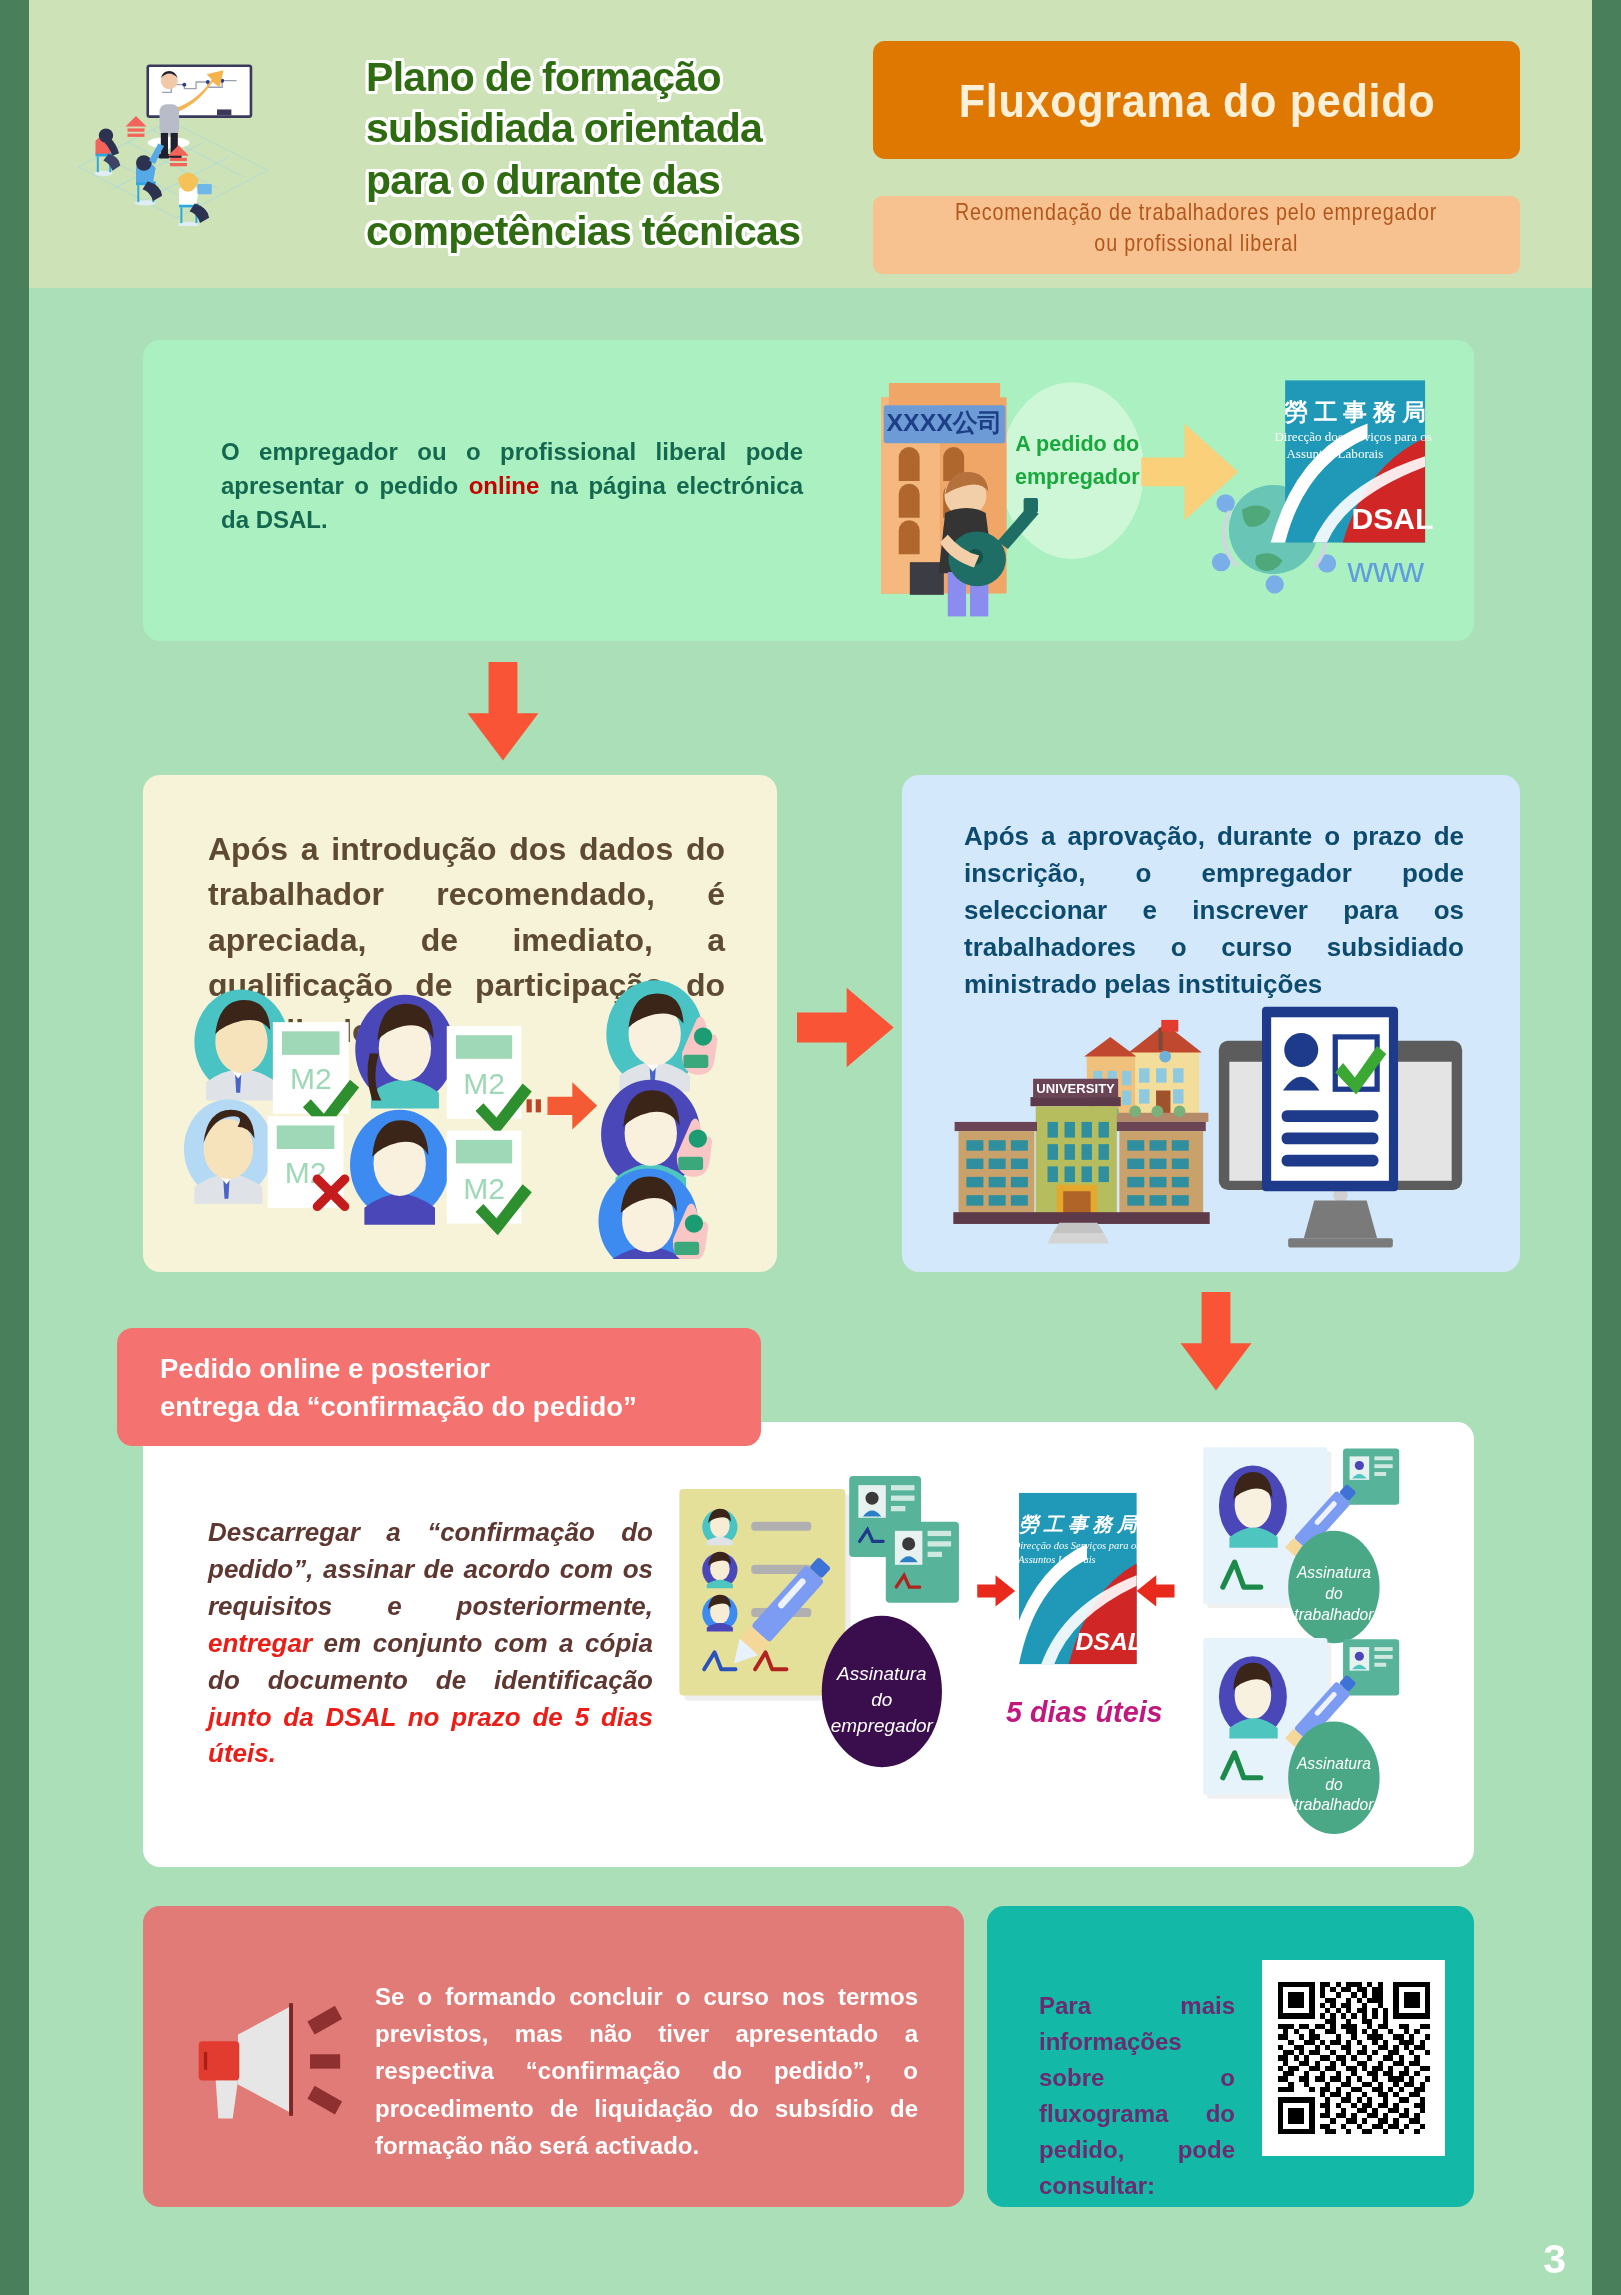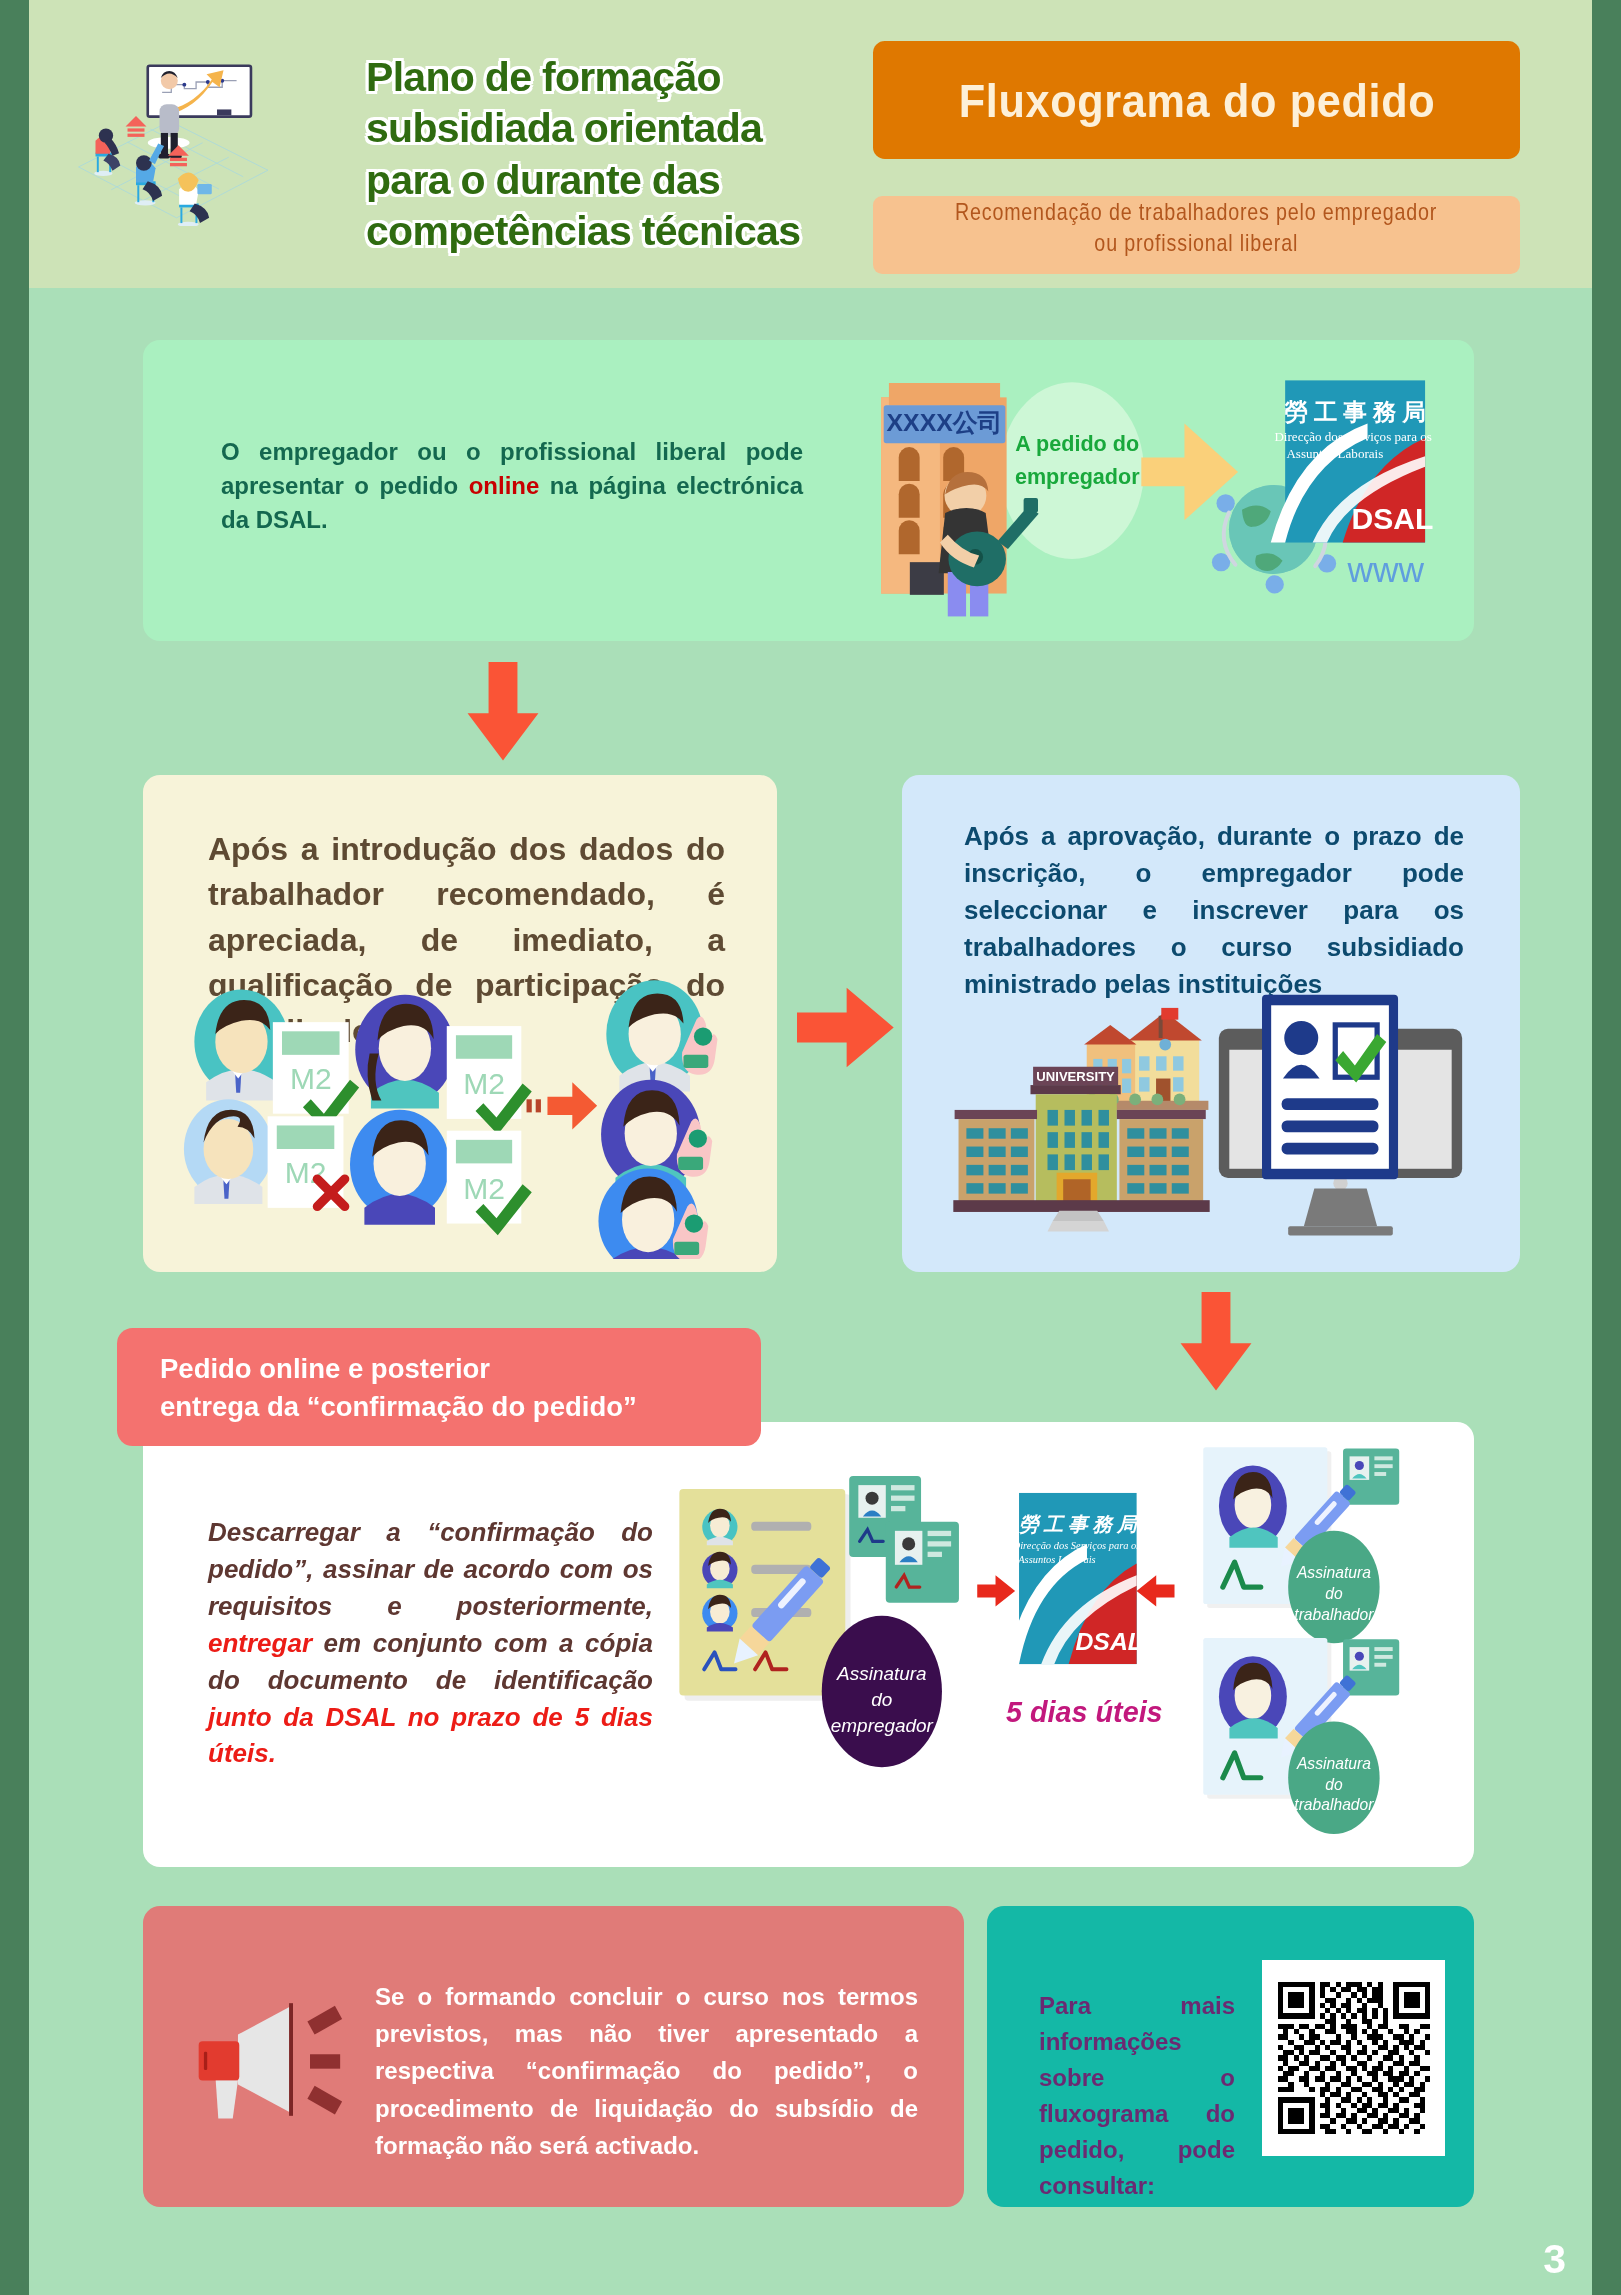--- a/index.html
+++ b/index.html
@@ -65,21 +65,21 @@
   #arrow-down-1{position:absolute;left:428px;top:662px;}
   
   #step2{left:114px;top:775px;width:634px;height:497px;background:#f7f3d9;}
   #step2-text{position:absolute;left:65px;top:52px;width:517px;font-size:32px;color:#5e4a33;}
   #step2-illu{position:absolute;left:19.6px;top:196px;width:595px;height:288px;}
   
   #arrow-right-1{position:absolute;left:768px;top:985px;}
   
   #step3{left:873px;top:775px;width:618px;height:497px;background:#d3e8fa;}
   #step3-text{position:absolute;left:62px;top:43px;width:500px;font-size:26px;color:#0c4a6e;}
-  #step3-illu{position:absolute;left:33px;top:200px;width:569px;height:262px;}
+  #step3-illu{position:absolute;left:33px;top:212px;width:569px;height:262px;}
   
   #arrow-down-2{position:absolute;left:1141px;top:1292px;}
   
   #step4{left:114px;top:1422px;width:1331px;height:445px;background:#ffffff;font-style:italic;}
   #step4-header{
     position:absolute;left:88px;top:1328px;width:644px;height:118px;
     background:#f4726f;border-radius:15.7px;z-index:5;
   }
   #step4-header-text{
     position:absolute;left:43px;top:22px;width:576px;

